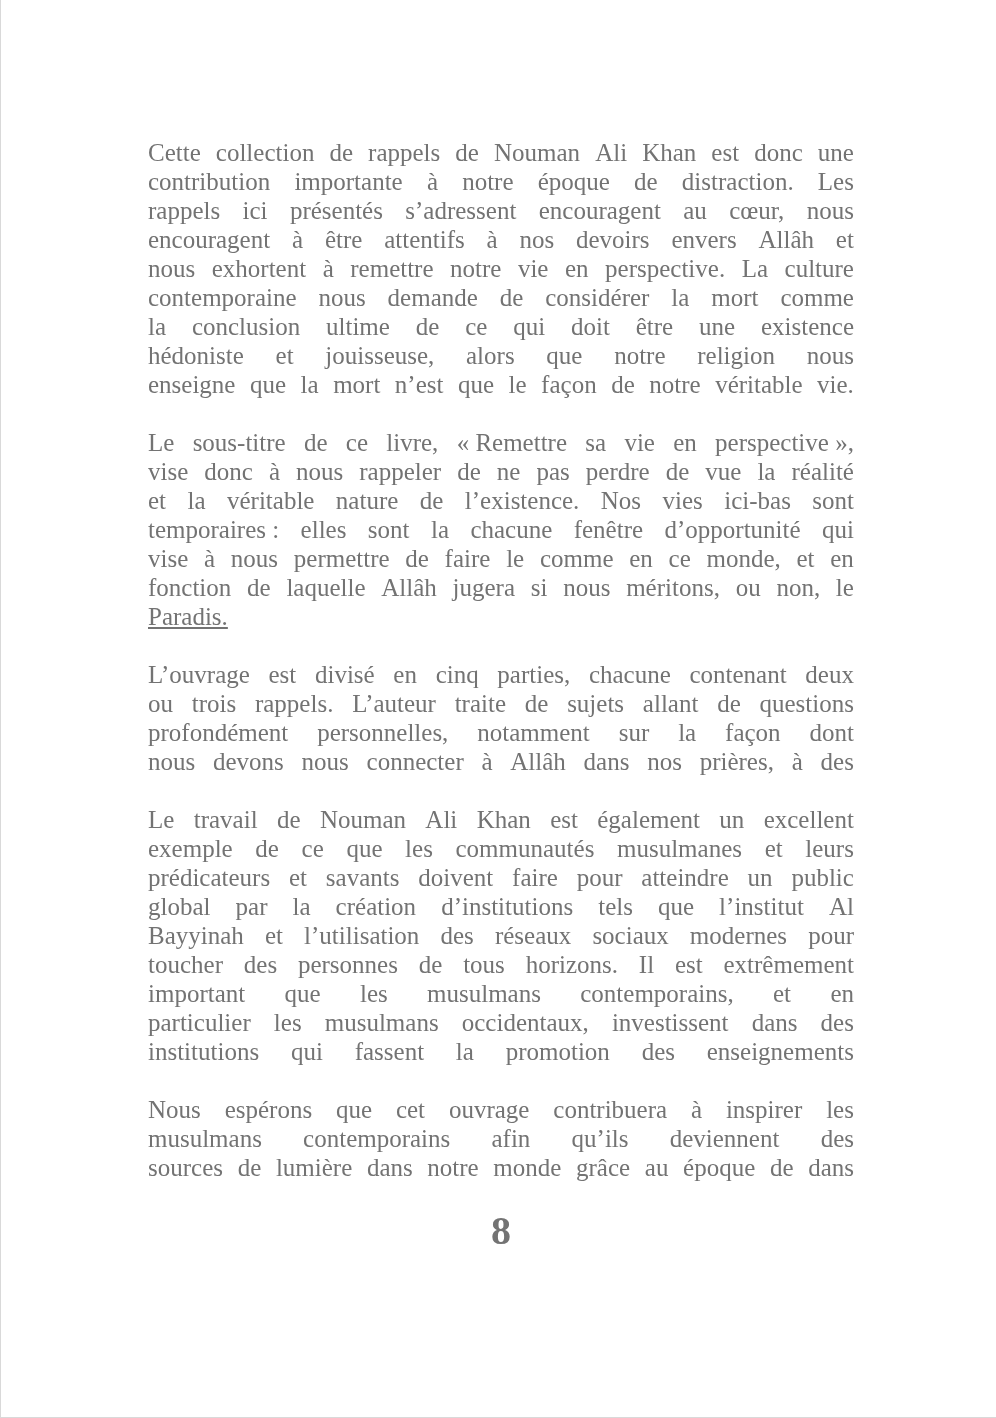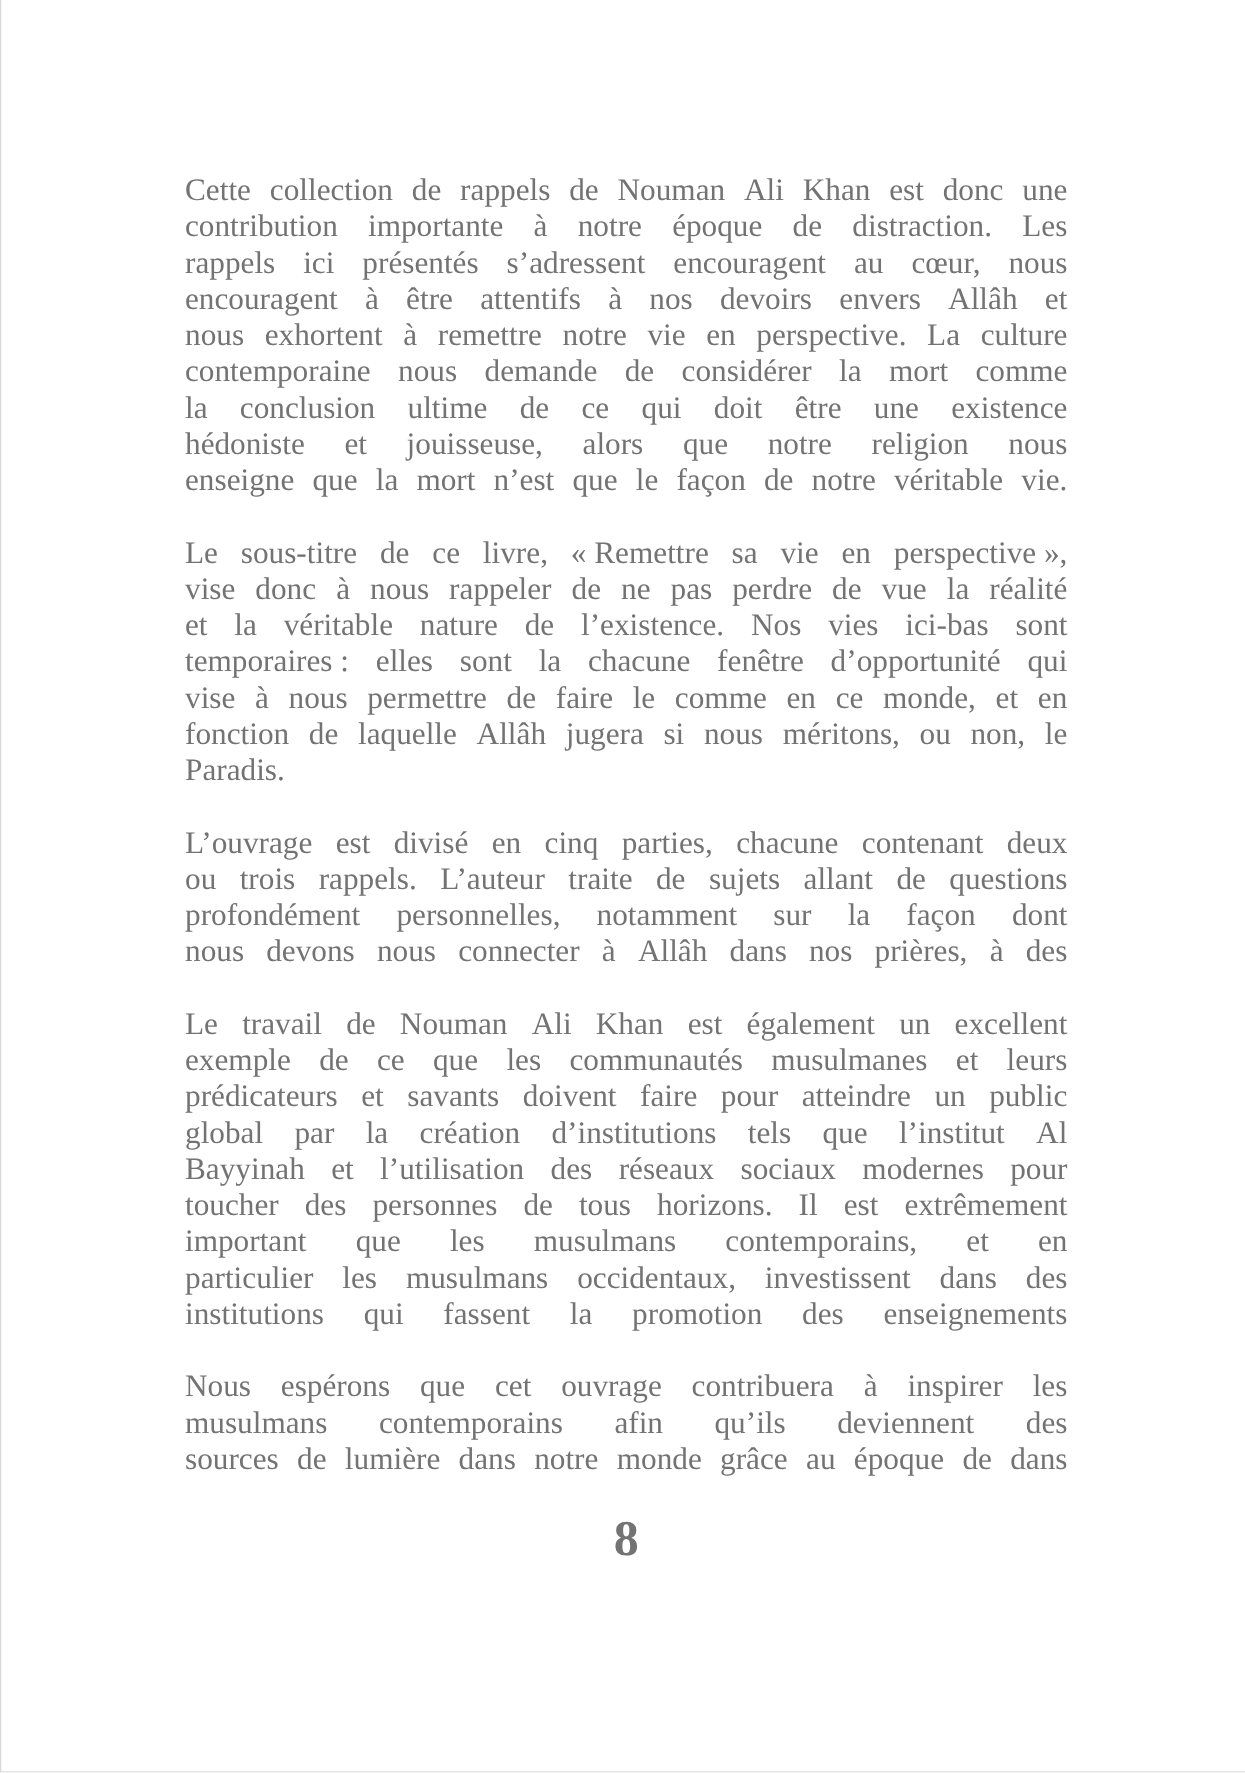--- a/index.html
+++ b/index.html
@@ -27,20 +27,21 @@
     margin: 0 0 29px 0;
   }
   .line {
     display: flex;
     justify-content: space-between;
     white-space: nowrap;
   }
   .line.left {
     display: block;
     white-space: nowrap;
+    text-decoration: underline;
   }
   .page-number {
     font-size: 40px;
     line-height: 40px;
     font-weight: bold;
     text-align: center;
     margin-top: 28px;
     letter-spacing: 0;
   }
 </style>

